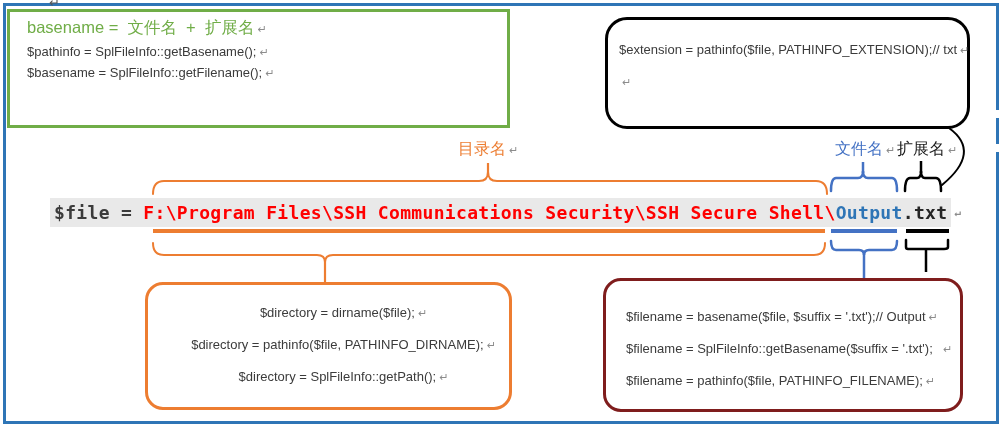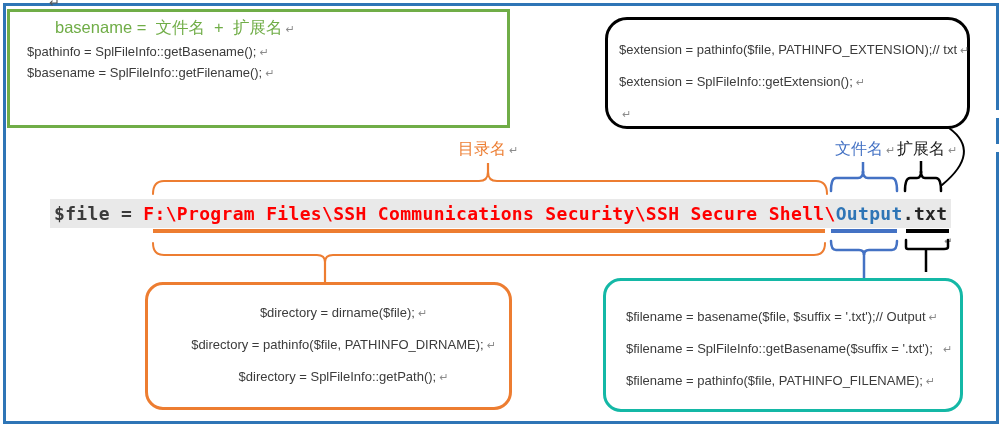--- a/index.html
+++ b/index.html
@@ -5,39 +5,39 @@
   html,body{margin:0;padding:0;background:#fff;}
   #stage{position:relative;width:1004px;height:428px;background:#fff;overflow:hidden;
          font-family:"Liberation Sans",sans-serif;}
   .abs{position:absolute;}
   
   #outer{left:3px;top:3px;width:990px;height:415px;border:3px solid #2E75B6;background:transparent;}
   .border-gap{background:#fff;width:10px;height:8px;left:991px;}
   
   .round-box{background:#fff;box-sizing:border-box;}
   #green-box{left:7px;top:9px;width:503px;height:119px;border:3px solid #70AD47;padding:3px 0 0 17px;}
-  #green-box .heading{font-size:16.5px;line-height:25px;color:#70AD47;white-space:pre;margin-left:28px;}
+  #green-box .heading{font-size:16.5px;line-height:25px;color:#70AD47;white-space:pre;}
   #green-box .code-line{line-height:20.5px;}
   #black-box{left:605px;top:17px;width:365px;height:112px;border:3px solid #000;border-radius:22px;padding:14px 0 0 11px;}
   #black-box .code-line{line-height:31px;}
   #orange-box{left:145px;top:282px;width:367px;height:128px;border:3px solid #ED7D31;border-radius:18px;padding:12px 0 0 30px;}
   #orange-box .code-line{line-height:31px;text-align:center;}
-  #blue-box{left:603px;top:278px;width:360px;height:134px;border:3px solid #14b8a6;border-radius:18px;padding:20px 0 4px 20px;}
+  #blue-box{left:603px;top:278px;width:360px;height:134px;border:3px solid #7f1d1d;border-radius:18px;padding:20px 0 4px 20px;}
   #blue-box .code-line{line-height:31px;}
   .code-line{font-size:13px;color:#3B3B3B;white-space:pre;}
   .ret{font-size:11px;color:#8C8C8C;margin-left:3px;}
   
   .brace-label{font-size:16px;white-space:pre;}
   #label-directory{left:458px;top:139px;color:#ED7D31;}
   #label-filename{left:835px;top:139px;color:#4472C4;}
   #label-extension{left:897px;top:139px;color:#1a1a1a;}
   
   #file-line{left:50px;top:199px;height:26px;display:flex;align-items:center;
              font-family:"DejaVu Sans Mono",monospace;font-weight:bold;font-size:18px;
-             letter-spacing:0.33px;white-space:pre;flex-direction:column;}
+             letter-spacing:0.33px;white-space:pre;}
   #file-line .hl{background:#E9E9E9;height:29px;line-height:29px;padding:0 4px;}
   .c-prefix{color:#3B3B3B;} .c-dir{color:#FF0000;} .c-fn{color:#2E75B6;} .c-ext{color:#262626;}
   #file-line .ret{align-self:flex-end;line-height:24px;}
   
   #overlay{left:0;top:0;width:1004px;height:428px;pointer-events:none;}
   #cropped-mark{left:49px;top:-5px;font-size:13px;color:#555;z-index:6;}
 </style>
 </head>
 <body>
 
@@ -50,21 +50,20 @@
   <div id="cropped-mark" class="abs">↵</div>
 
   <div id="green-box" class="abs round-box">
     <div class="heading"><span>basename =  文件名  +  扩展名</span><span class="ret">↵</span></div>
     <div class="code-line"><span>$pathinfo = SplFileInfo::getBasename();</span><span class="ret">↵</span></div>
     <div class="code-line"><span>$basename = SplFileInfo::getFilename();</span><span class="ret">↵</span></div>
   </div>
 
   <div id="black-box" class="abs round-box">
     <div class="code-line"><span>$extension = pathinfo($file, PATHINFO_EXTENSION);// txt</span><span class="ret">↵</span></div>
-    <div class="code-line"><span>$extension = SplFileInfo::getExtension();</span><span class="ret">↵</span></div>
     <div class="code-line"><span class="ret">↵</span></div>
   </div>
 
   <div id="label-directory" class="abs brace-label"><span>目录名</span><span class="ret">↵</span></div>
   <div id="label-filename" class="abs brace-label"><span>文件名</span><span class="ret">↵</span></div>
   <div id="label-extension" class="abs brace-label"><span>扩展名</span><span class="ret">↵</span></div>
 
   <div id="file-line" class="abs">
     <span class="hl"><span class="c-prefix">$file = </span><span class="c-dir">F:\Program Files\SSH Communications Security\SSH Secure Shell\</span><span class="c-fn">Output</span><span class="c-ext">.txt</span></span><span class="ret">↵</span>
   </div>

